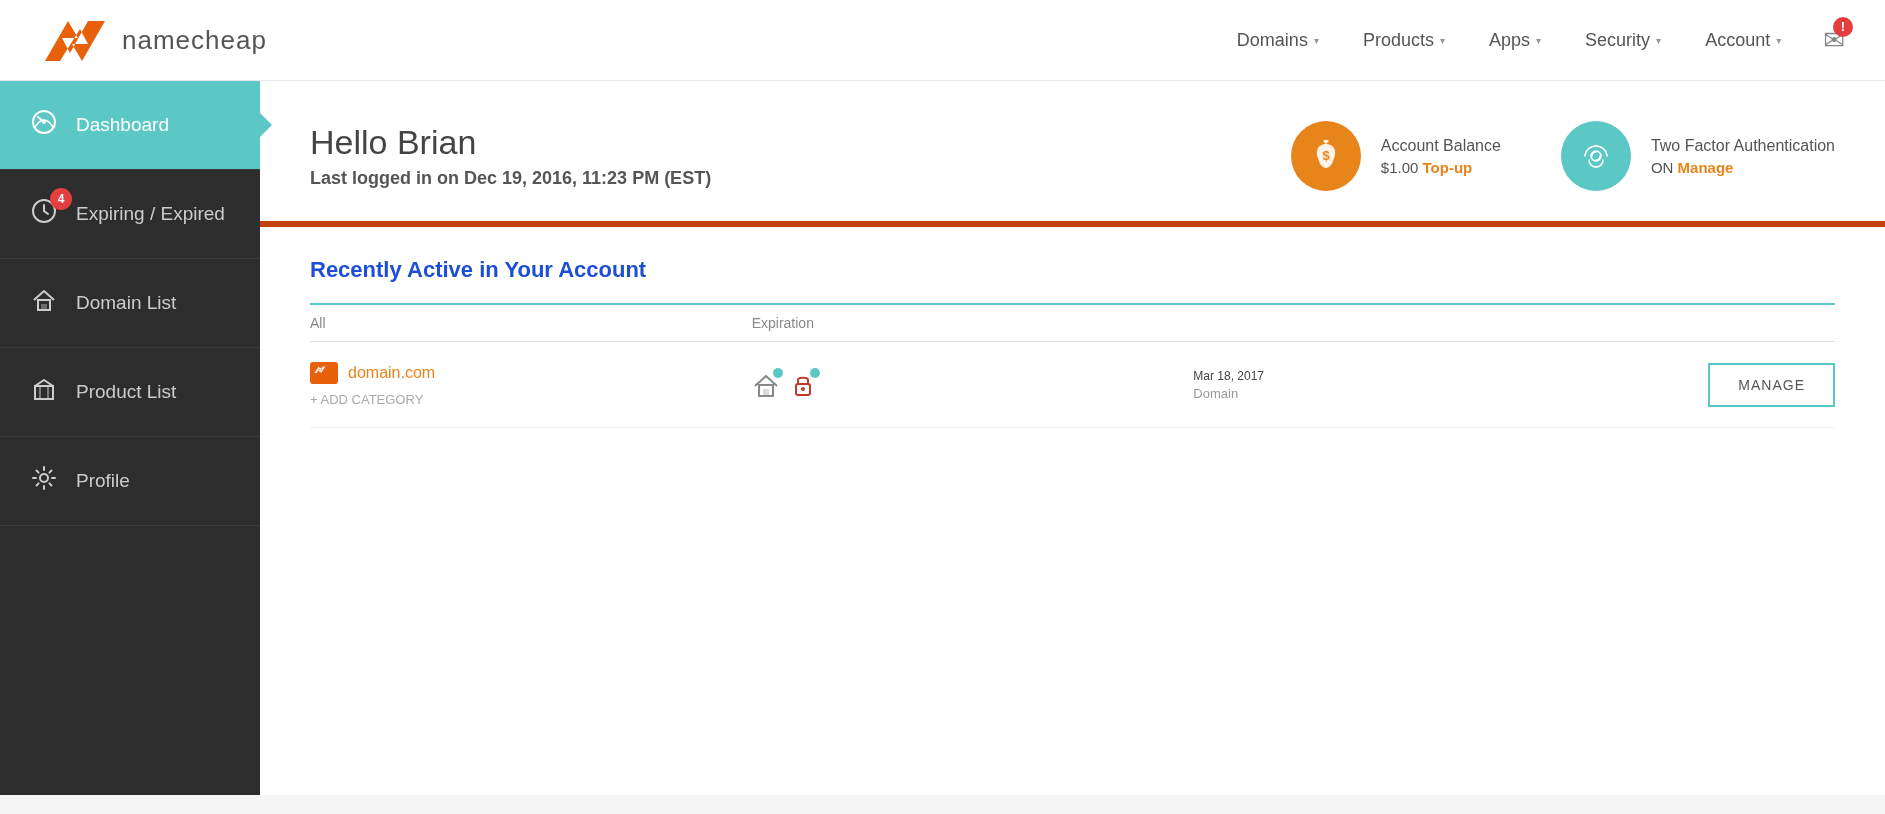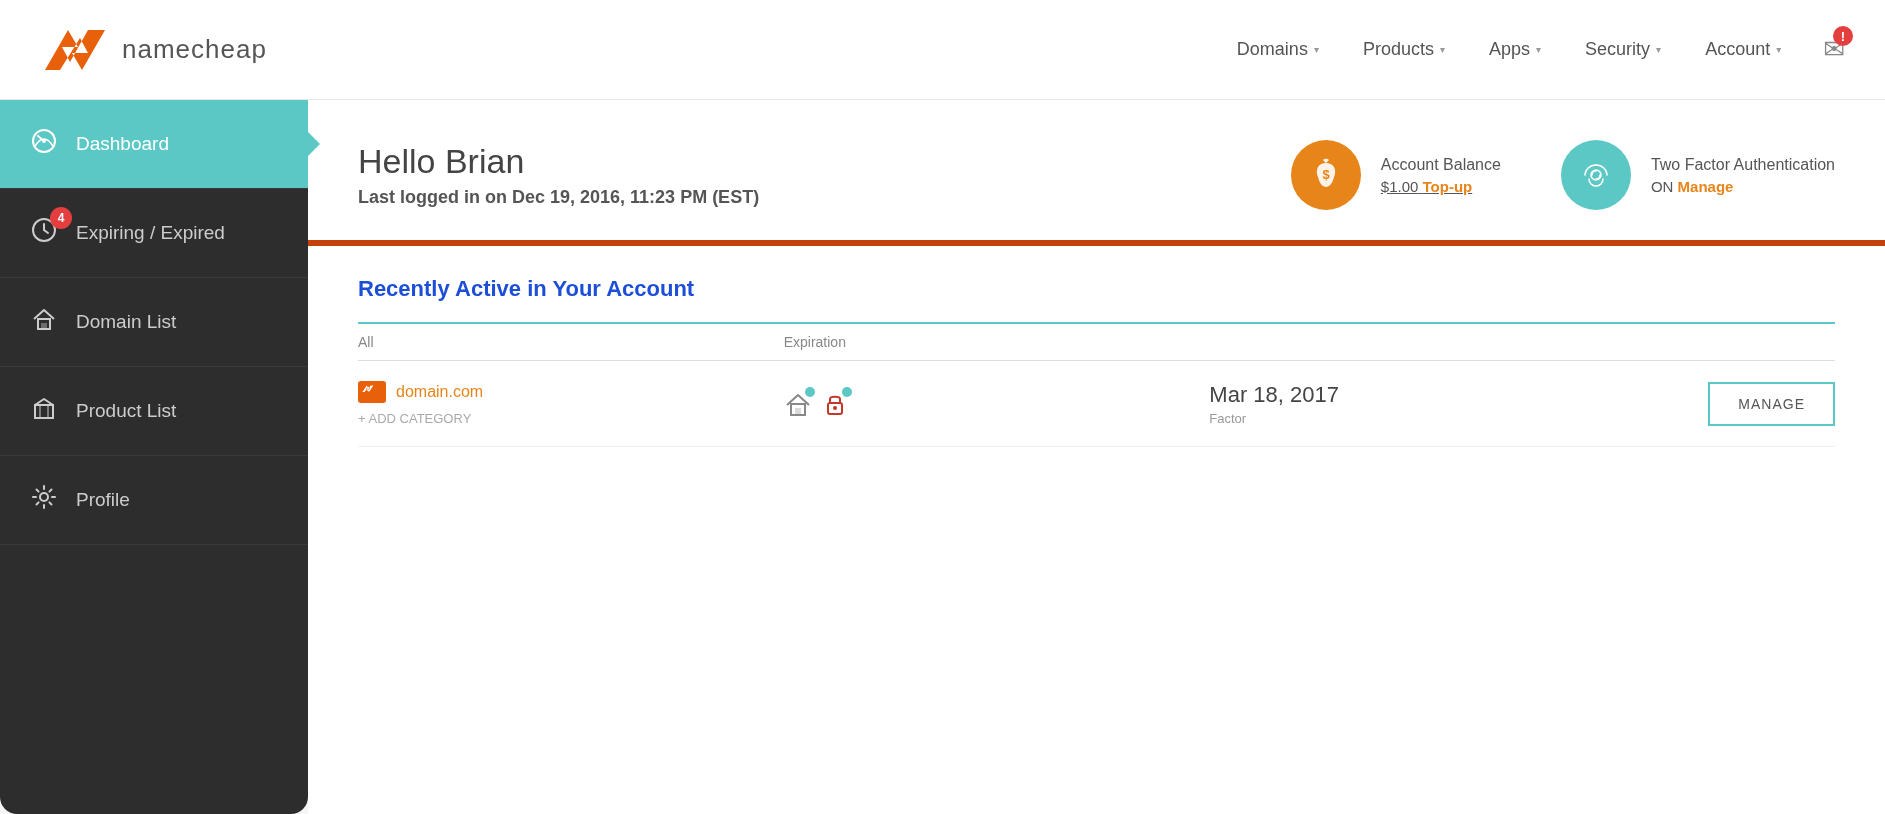--- a/index.html
+++ b/index.html
@@ -1,21 +1,21 @@
 <!DOCTYPE html>
 <html><head>
   <meta charset="utf-8">
   <style>
     * { box-sizing: border-box; margin: 0; padding: 0; }
     body { font-family: 'Helvetica Neue', Arial, sans-serif; background: #f5f5f5; color: #333; }
 
     
     .top-nav {
       background: #fff;
-      height: 100px;
+      height: 81px;
       display: flex;
       align-items: center;
       padding: 0 40px;
       border-bottom: 1px solid #e8e8e8;
       position: relative;
     }
     .logo-area {
       display: flex;
       align-items: center;
       gap: 12px;
@@ -81,24 +81,23 @@
     }
 
     
     .main-layout {
       display: flex;
       min-height: 714px;
     }
 
     
     .sidebar {
-      width: 308px;
+      width: 260px;
       background: #2d2d2d;
       flex-shrink: 0;
-      border-radius: 17px;
     }
     .sidebar-item {
       display: flex;
       align-items: center;
       gap: 18px;
       padding: 28px 30px;
       cursor: pointer;
       color: #ccc;
       font-size: 19px;
       font-weight: 400;
@@ -197,21 +196,20 @@
       gap: 4px;
     }
     .widget-title {
       font-size: 16px;
       color: #555;
       font-weight: 400;
     }
     .widget-value {
       font-size: 15px;
       color: #555;
-      text-decoration: underline;
     }
     .widget-link {
       color: #e8851a;
       font-weight: 600;
       cursor: pointer;
       text-decoration: none;
     }
     .widget-status {
       font-size: 15px;
       color: #555;
@@ -296,21 +294,21 @@
       width: 10px;
       height: 10px;
       border-radius: 50%;
       background: #5bc8c5;
     }
     .expiration-cell {
       font-size: 15px;
       color: #555;
     }
     .expiration-cell .exp-date {
-      font-size: 22px;
+      font-size: 12px;
       color: #444;
       font-weight: 400;
     }
     .expiration-cell .exp-type {
       font-size: 13px;
       color: #999;
       margin-top: 3px;
     }
     .manage-cell {
       display: flex;
@@ -525,21 +523,21 @@
               <rect x="7" y="13" width="14" height="11" rx="2" stroke="#c0392b" stroke-width="2" fill="none"></rect>
               <path d="M9 13 L9 9 C9 6 19 6 19 9 L19 13" stroke="#c0392b" stroke-width="2" fill="none"></path>
               <circle cx="14" cy="18" r="2" fill="#c0392b"></circle>
             </svg>
             <span class="dot"></span>
           </div>
         </div>
 
         <div class="expiration-cell">
           <div class="exp-date">Mar 18, 2017</div>
-          <div class="exp-type">Factor</div>
+          <div class="exp-type">Domain</div>
         </div>
 
         <div class="manage-cell">
           <button class="manage-btn">MANAGE</button>
         </div>
       </div>
 
     </div>
   </main>
 </div>

